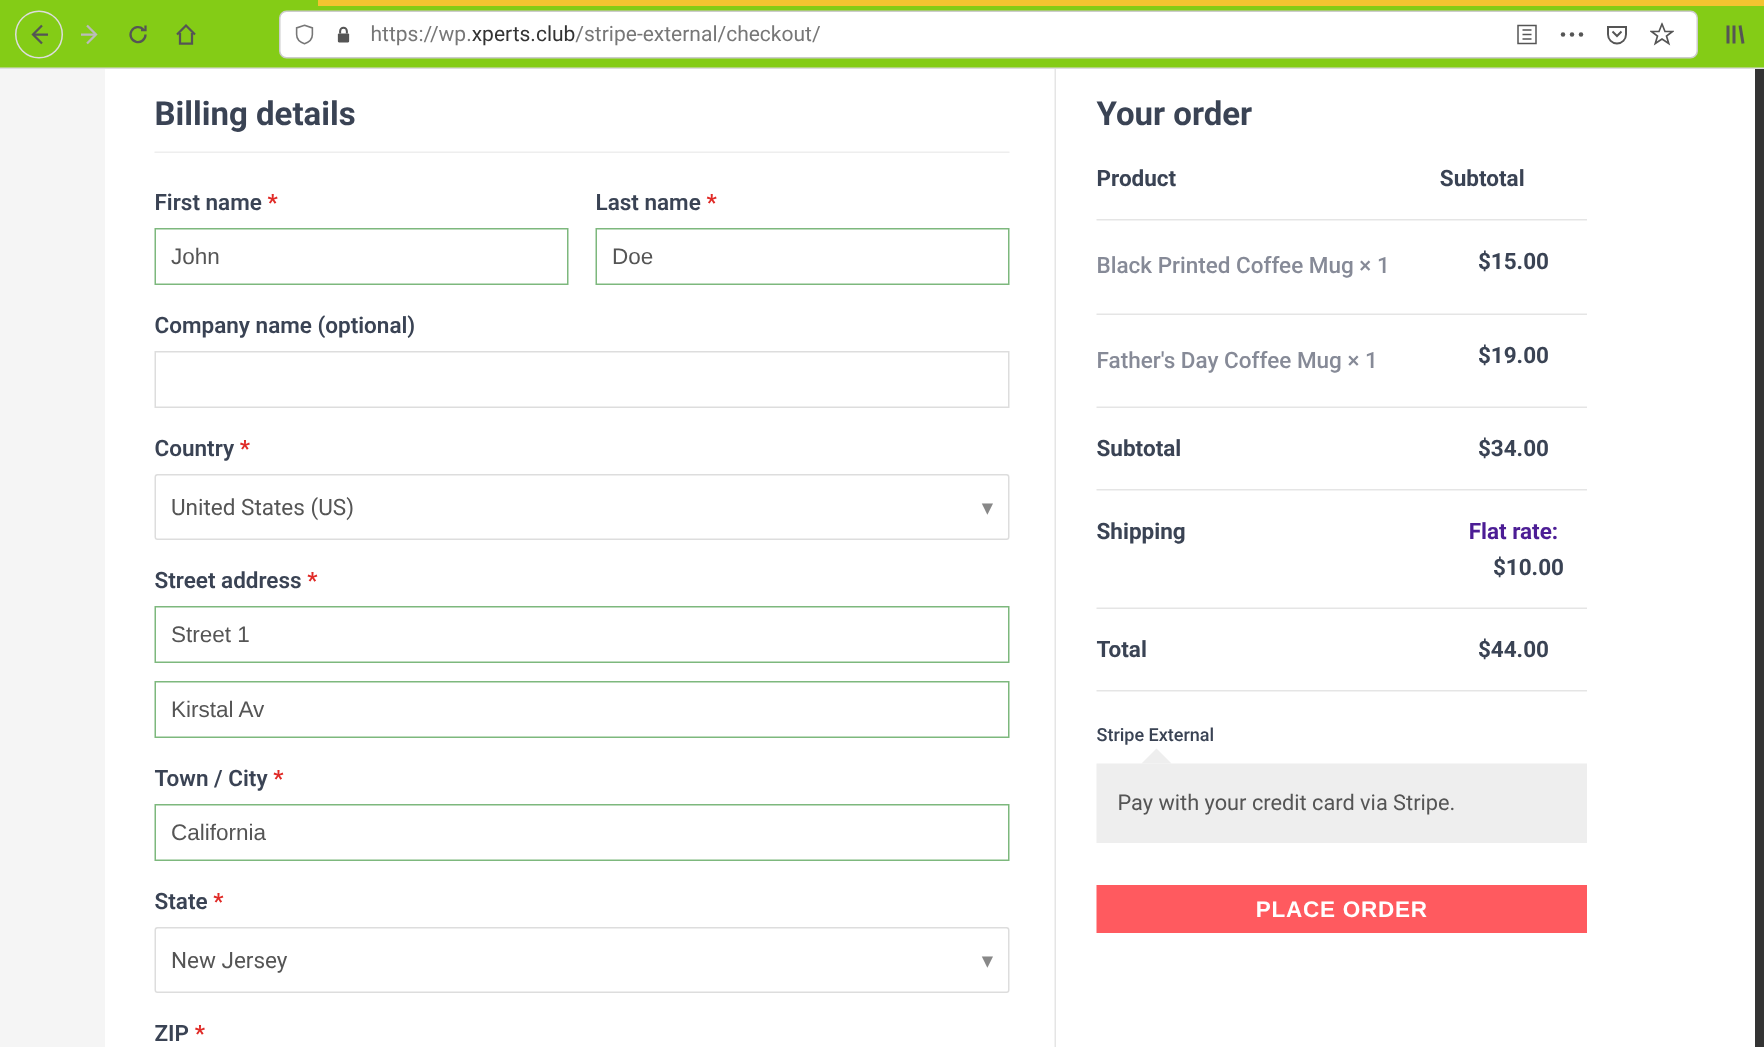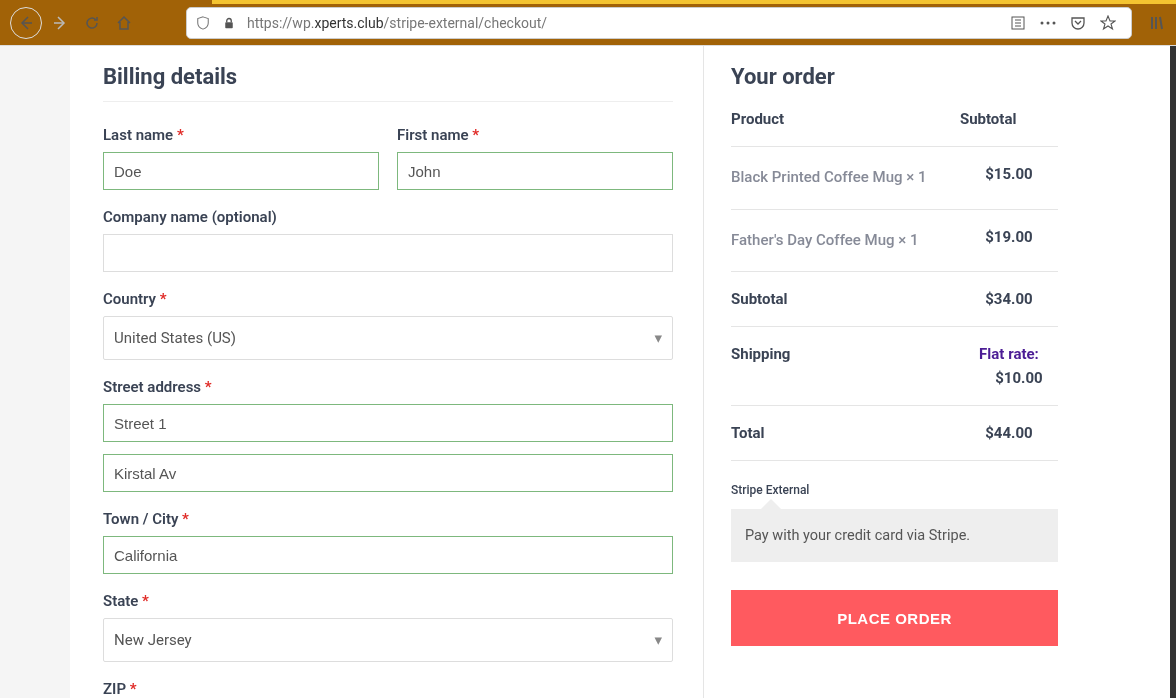--- a/index.html
+++ b/index.html
@@ -1,19 +1,19 @@
 <!DOCTYPE html>
 <html><head>
   <meta charset="utf-8">
   <style>
     * { box-sizing: border-box; margin: 0; padding: 0; }
     body { font-family: -apple-system, BlinkMacSystemFont, "Segoe UI", Roboto, Arial, sans-serif; background: #fff; color: #333; }
 
     
-    .browser-toolbar { display: flex; align-items: center; padding: 6px 10px; border-bottom: 1px solid #ddd; gap: 8px; background: #a16207; height: 46px; }
+    .browser-toolbar { display: flex; align-items: center; padding: 6px 10px; border-bottom: 1px solid #ddd; gap: 8px; background: #84cc16; height: 46px; }
     .nav-buttons { display: flex; align-items: center; gap: 4px; }
     .nav-btn { width: 28px; height: 28px; display: flex; align-items: center; justify-content: center; color: #555; cursor: pointer; }
     .nav-btn.disabled { color: #bbb; }
     .nav-circle { width: 32px; height: 32px; border-radius: 50%; border: 1px solid #ddd; display: flex; align-items: center; justify-content: center; }
     .url-bar { flex: 1; display: flex; align-items: center; border: 1px solid #ccc; border-radius: 5px; background: #fff; height: 32px; padding: 0 8px; gap: 10px; margin: 0 8px 0 40px; }
     .url-icon { color: #555; width: 16px; height: 16px; display: flex; align-items: center; justify-content: center; }
     .url-text { color: #777; font-size: 14px; flex: 1; white-space: nowrap; overflow: hidden; }
     .url-text .dark { color: #333; }
     .right-icons { display: flex; align-items: center; gap: 12px; padding-right: 6px; }
     .right-icon { width: 18px; height: 18px; display: flex; align-items: center; justify-content: center; color: #555; }
@@ -49,21 +49,21 @@
     .order-table td.val { color: #3a4354; font-weight: 700; text-align: center; width: 30%; }
     .order-table td.label { color: #3a4354; font-weight: 700; }
     .order-table tr.prod td.name { font-weight: 500; line-height: 1.7; }
     .flat-rate { color: #4c1d95; font-weight: 700; display: block; margin-bottom: 6px; }
     .flat-val { color: #3a4354; font-weight: 700; padding-left: 20px; display: block; }
 
     .payment-method { font-size: 12px; color: #3a4354; font-weight: 500; margin: 22px 0 12px; }
     .payment-box { background: #eeeeee; padding: 18px 14px; font-size: 14.5px; color: #555; position: relative; margin-bottom: 28px; }
     .payment-box::before { content: ""; position: absolute; top: -10px; left: 30px; border-left: 10px solid transparent; border-right: 10px solid transparent; border-bottom: 10px solid #eeeeee; }
 
-    .place-order-btn { width: 100%; background: #ff5a5f; color: #fff; border: none; height: 56px; font-size: 15px; font-weight: 700; letter-spacing: 0.5px; cursor: pointer; }
+    .place-order-btn { width: 100%; background: #ff5a5f; color: #fff; border: none; height: 32px; font-size: 15px; font-weight: 700; letter-spacing: 0.5px; cursor: pointer; }
 
     .sidebar-edge { position: absolute; right: 0; top: 46px; bottom: 0; width: 6px; background: #333; }
     .gutter { position: absolute; left: 0; top: 46px; width: 70px; bottom: 0; background: #f5f5f5; }
   </style>
 </head>
 <body>
 
 <div class="top-strip"></div>
 
 <div class="browser-toolbar">
@@ -151,26 +151,26 @@
 
 <div class="page-wrap">
   <div class="page">
 
     <div class="left-col">
       <h2 class="section-title">Billing details</h2>
       <div class="title-divider"></div>
 
       <div class="form-row">
         <div class="form-group">
+          <label><span>First name</span> <span class="req">*</span></label>
+          <input class="text-input filled" value="John" style="">
+        </div>
+        <div class="form-group">
           <label><span>Last name</span> <span class="req">*</span></label>
           <input class="text-input filled" value="Doe" style="">
-        </div>
-        <div class="form-group">
-          <label><span>First name</span> <span class="req">*</span></label>
-          <input class="text-input filled" value="John" style="">
         </div>
       </div>
 
       <div class="form-row">
         <div class="form-group full">
           <label>Company name (optional)</label>
           <input class="text-input" value="" style="">
         </div>
       </div>
 

